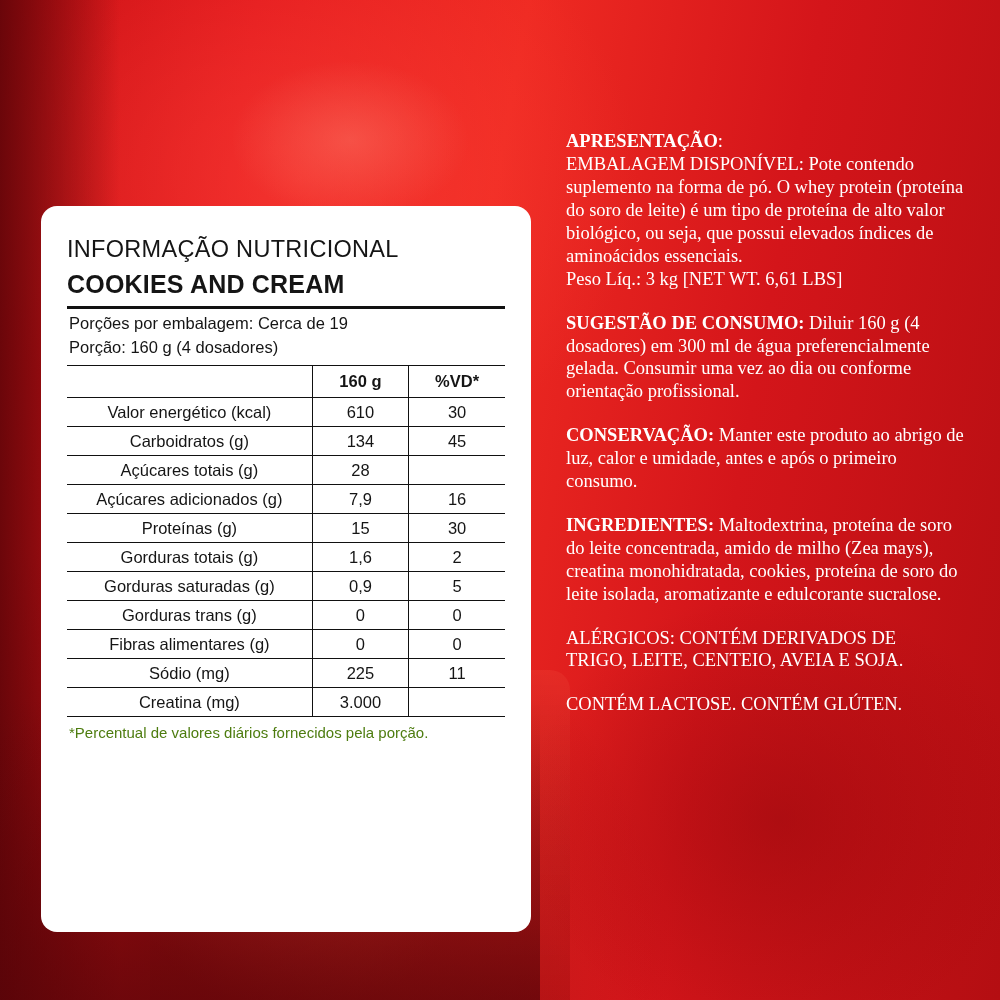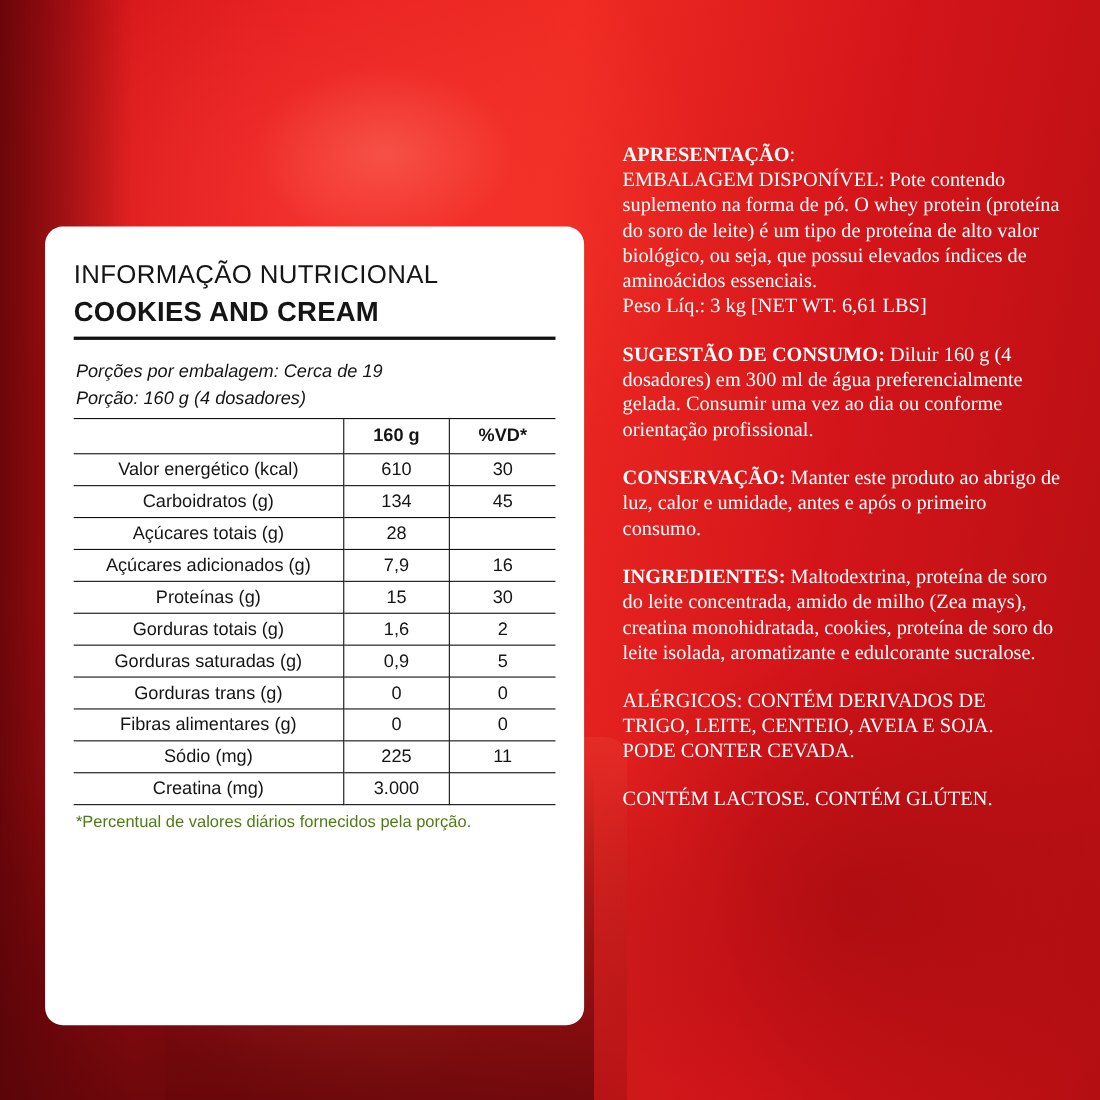--- a/index.html
+++ b/index.html
@@ -74,21 +74,21 @@
   #rule-thick {
     border-top: 3.5px solid #111;
     margin-top: 8px;
   }
   .serving-line {
     font-size: 16.5px;
     line-height: 1.45;
     color: #151515;
     padding-left: 2px;
   }
-  #serving-block { padding-top: 18px; padding-bottom: 5px; font-style: italic; }
+  #serving-block { padding-top: 3px; padding-bottom: 5px; }
   #rule-thin { border-top: 1.5px solid #111; }
 
   table#nutrition-table {
     width: 100%;
     border-collapse: collapse;
     margin-top: 0;
   }
   table#nutrition-table th,
   table#nutrition-table td {
     font-size: 16.5px;
@@ -253,20 +253,19 @@
     <p><span class="info-head">CONSERVAÇÃO:</span> <span>Manter este produto ao abrigo de luz, calor e umidade, antes e após o primeiro consumo.</span></p>
   </div>
 
   <div class="info-block" id="ingredients">
     <p><span class="info-head">INGREDIENTES:</span> <span>Maltodextrina, proteína de soro do leite concentrada, amido de milho (Zea mays), creatina monohidratada, cookies, proteína de soro do leite isolada, aromatizante e edulcorante sucralose.</span></p>
   </div>
 
   <div class="info-block" id="allergens">
     <p>ALÉRGICOS: CONTÉM DERIVADOS DE</p>
     <p>TRIGO, LEITE, CENTEIO, AVEIA E SOJA.</p>
-    <p>PODE CONTER CEVADA.</p>
   </div>
 
   <div class="info-block" id="contains">
     <p>CONTÉM LACTOSE. CONTÉM GLÚTEN.</p>
   </div>
 
 </aside>
 
 </body></html>

